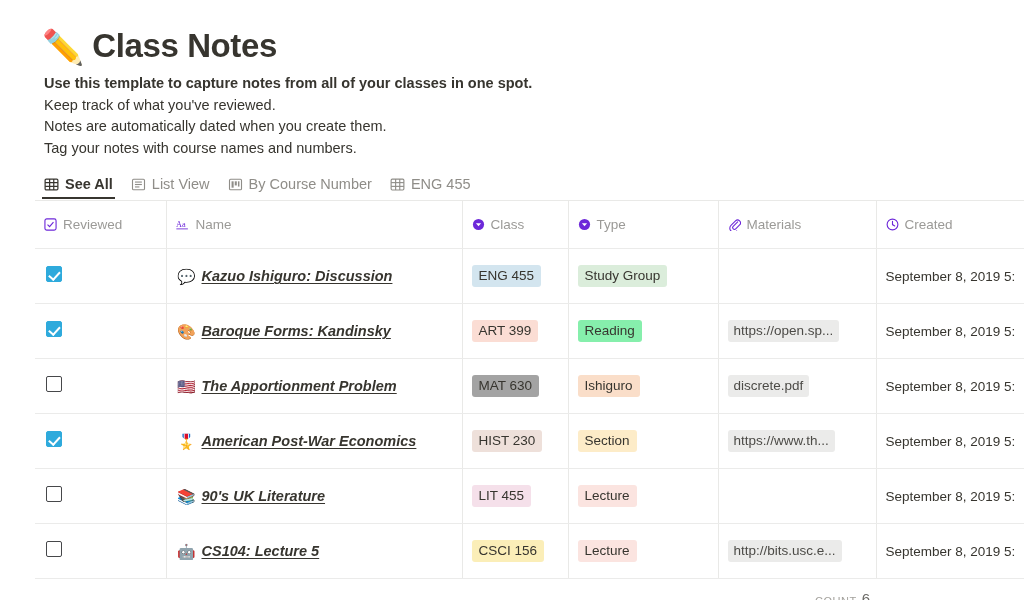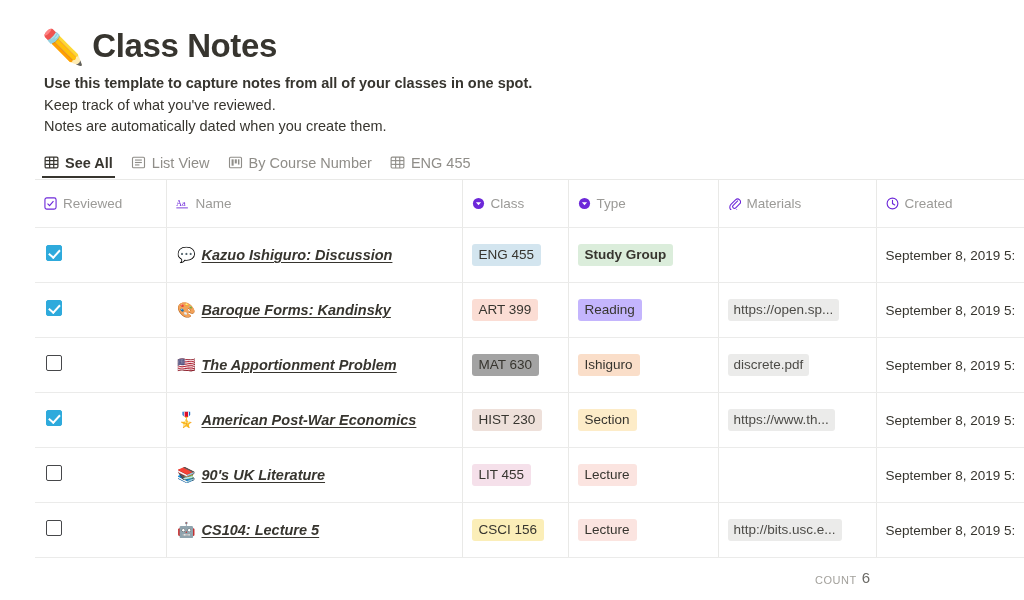--- a/index.html
+++ b/index.html
@@ -251,20 +251,21 @@
 
   <div class="title-row">
     <span class="title-emoji">✏️</span>
     <span class="title-text">Class Notes</span>
   </div>
 
   <div class="desc">
     <div class="line bold">Use this template to capture notes from all of your classes in one spot.</div>
     <div class="line">Keep track of what you've reviewed.</div>
     <div class="line">Notes are automatically dated when you create them.</div>
+    <div class="line">Tag your notes with course names and numbers.</div>
   </div>
 
 
   <div class="tabs">
 
     <div class="tab active">
       <span class="tab-icon">
         <svg width="15" height="15" viewBox="0 0 16 16">
           <rect x="1.2" y="2.2" width="13.6" height="11.6" rx="1.2" fill="none" stroke="currentColor" stroke-width="1.3"></rect>
           <line x1="1.2" y1="6" x2="14.8" y2="6" stroke="currentColor" stroke-width="1.3"></line>
@@ -397,34 +398,34 @@
       <tbody>
           <tr>
             <td><span class="cbox checked"></span></td>
             <td>
               <div class="name-cell">
                 <span class="row-emoji">💬</span>
                 <span class="name-text">Kazuo Ishiguro: Discussion</span>
               </div>
             </td>
             <td><span class="tag" style="background: rgb(211, 229, 239);">ENG 455</span></td>
-            <td><span class="tag" style="background: rgb(219, 237, 219); font-weight: bold;">Study Group</span></td>
+            <td><span class="tag" style="background: rgb(219, 237, 219);">Study Group</span></td>
             <td></td>
             <td><span class="date-text">September 8, 2019 5:</span></td>
           </tr>
           <tr>
             <td><span class="cbox checked"></span></td>
             <td>
               <div class="name-cell">
                 <span class="row-emoji">🎨</span>
                 <span class="name-text">Baroque Forms: Kandinsky</span>
               </div>
             </td>
             <td><span class="tag" style="background: rgb(251, 221, 212);">ART 399</span></td>
-            <td><span class="tag" style="background: #c4b5fd;">Reading</span></td>
+            <td><span class="tag" style="background: #86efac;">Reading</span></td>
             <td><span class="mat-chip">https://open.sp...</span></td>
             <td><span class="date-text">September 8, 2019 5:</span></td>
           </tr>
           <tr>
             <td><span class="cbox"></span></td>
             <td>
               <div class="name-cell">
                 <span class="row-emoji">🇺🇸</span>
                 <span class="name-text">The Apportionment Problem</span>
               </div>

